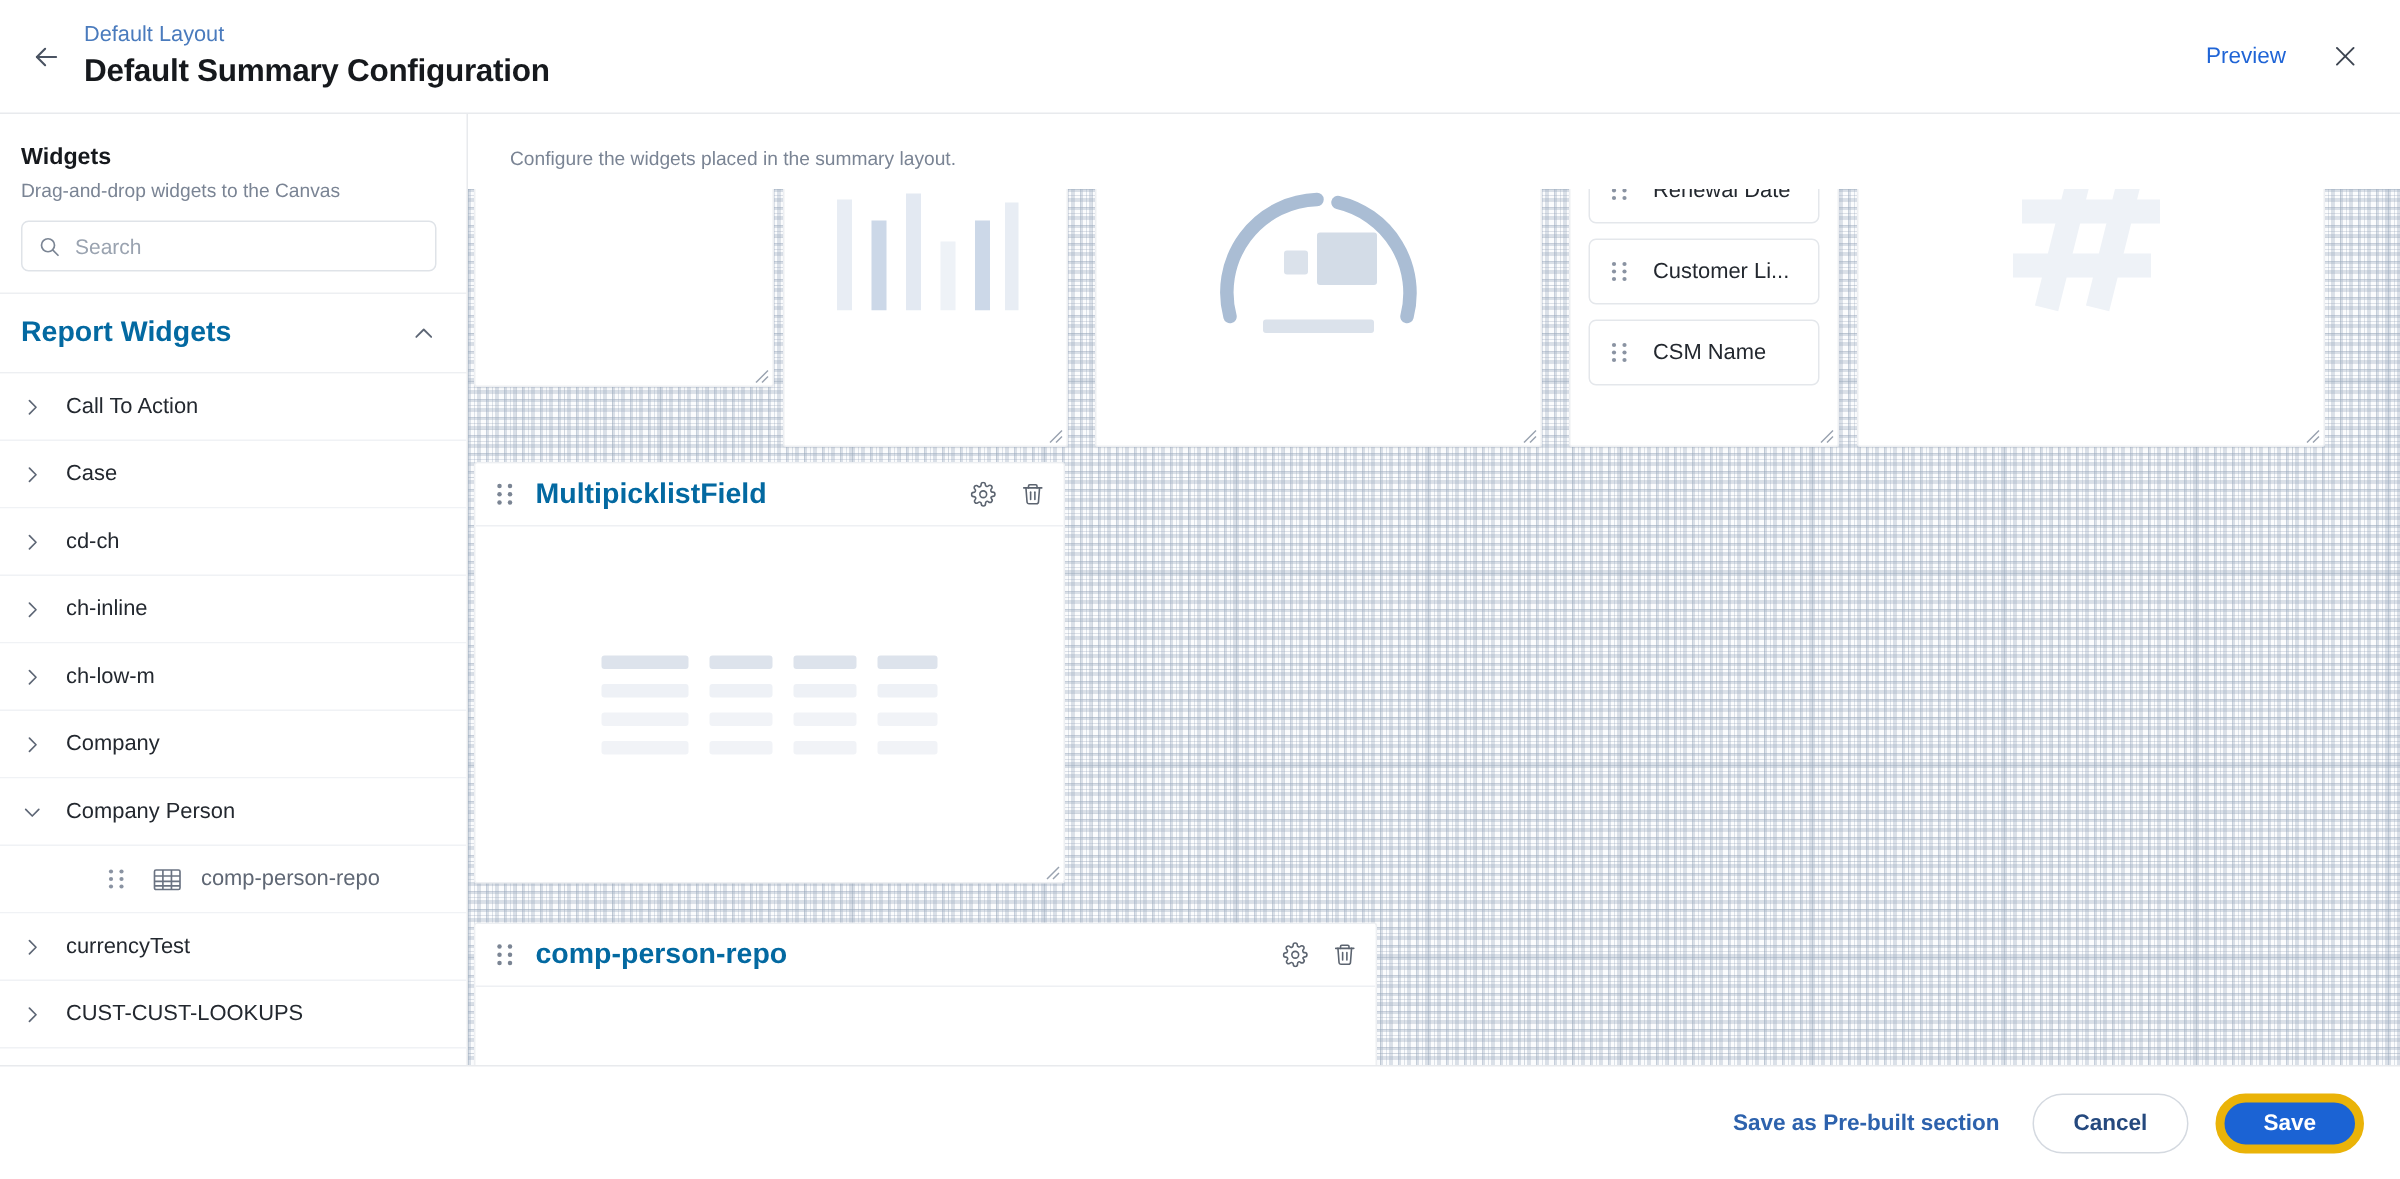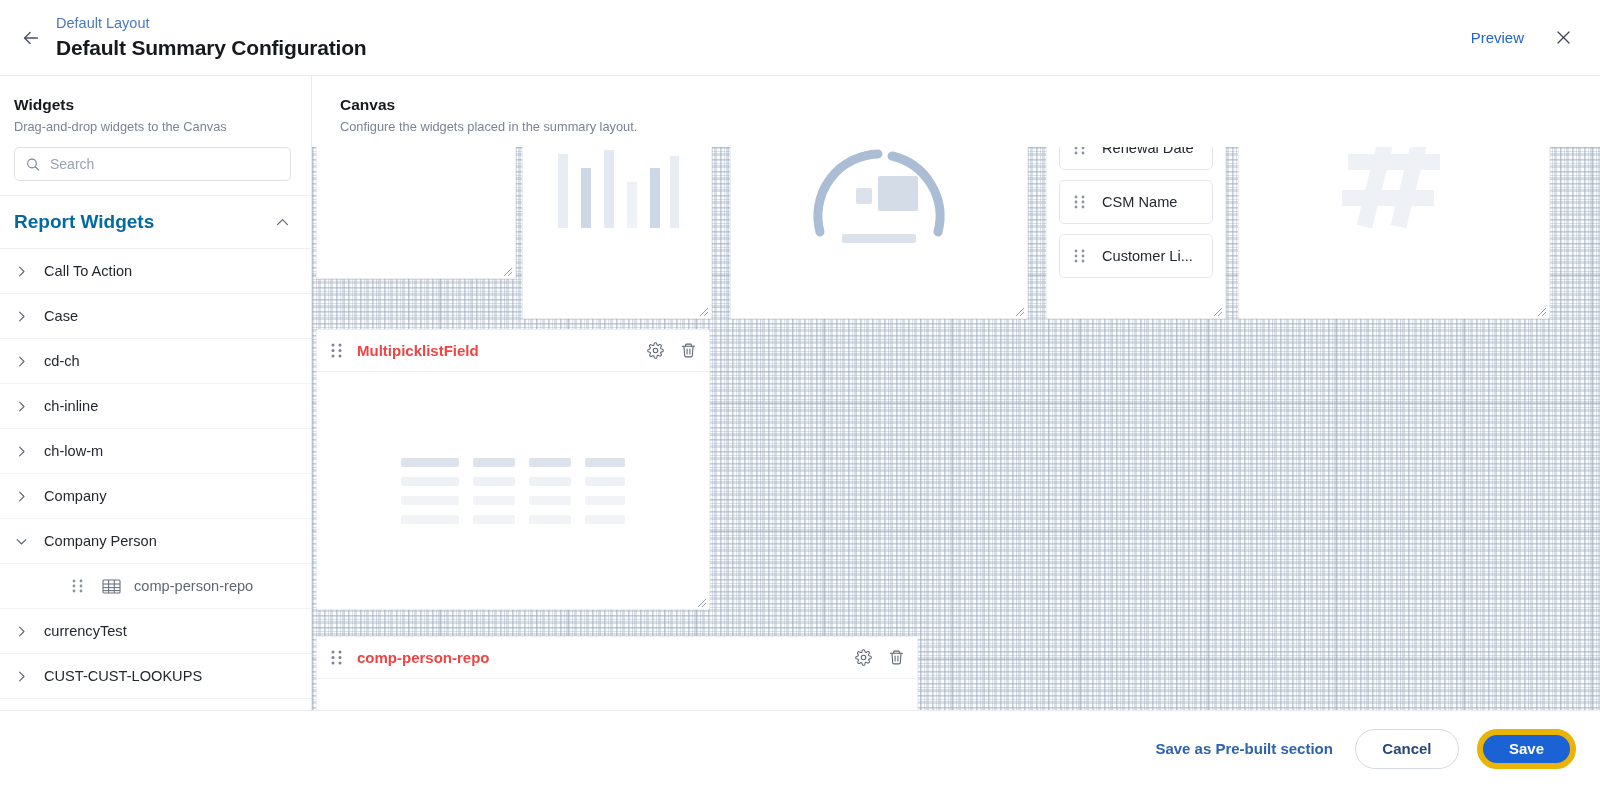--- a/index.html
+++ b/index.html
@@ -107,21 +107,21 @@
   .widget {
     position: absolute; background: #fff; border: 1px solid #edeff2;
     border-radius: 2px; overflow: hidden;
     box-shadow: 0 1px 2px rgba(30,40,60,0.045);
   }
   .widget-head {
     height: 42px; display: flex; align-items: center; padding: 0 12px 0 14px;
     border-bottom: 1px solid #eef0f3; background: #fff;
   }
   .w-grip { flex: 0 0 14px; margin-right: 12px; display: flex; cursor: grab; }
-  .w-name { font-size: 15px; font-weight: 700; color: #ef4444; }
+  .w-name { font-size: 19px; font-weight: 700; color: #0369a1; }
   .w-actions { margin-left: auto; display: flex; align-items: center; gap: 16px; }
   .w-act { cursor: pointer; display: flex; color: #5c6470; }
   .widget-body { position: relative; width: 100%; height: calc(100% - 42px); overflow: hidden; }
   .widget-body.noheader { height: 100%; }
 
   .resize-handle { position: absolute; right: 2px; bottom: 1px; width: 12px; height: 12px; cursor: nwse-resize; }
 
   
   .ph { position: absolute; inset: 0; display: flex; align-items: center; justify-content: center; }
 
@@ -298,21 +298,20 @@
                 <polyline points="9 5 16 12 9 19"></polyline>
               </svg>
             </span>
             <span class="tree-label">CUST-CUST-LOOKUPS</span>
           </div>
         </div>
     </div>
 
     <div class="canvas-col">
       <div class="canvas-head">
-        <div class="c-title">Canvas</div>
         <div class="c-sub">Configure the widgets placed in the summary layout.</div>
       </div>
 
       <div class="canvas-area" id="canvas-area">
         <div class="grid-overlay"></div>
 
         <div class="widget" style="left:4px; top:-46px; width:200px; height:178px;">
           <div class="widget-body noheader"></div>
           <svg class="resize-handle" viewBox="0 0 12 12">
             <path d="M11 3 L3 11 M11 7 L7 11" stroke="#9aa3b0" stroke-width="1" fill="none"></path>
@@ -377,36 +376,36 @@
                     <g fill="#8a93a2">
                       <circle cx="2" cy="2" r="1.4"></circle>
                       <circle cx="9" cy="2" r="1.4"></circle>
                       <circle cx="2" cy="7" r="1.4"></circle>
                       <circle cx="9" cy="7" r="1.4"></circle>
                       <circle cx="2" cy="12" r="1.4"></circle>
                       <circle cx="9" cy="12" r="1.4"></circle>
                     </g>
                   </svg>
                 </span>
-                <span class="chip-label">CSM Name</span>
+                <span class="chip-label">Customer Li...</span>
               </div>
               <div class="field-chip">
                 <span class="chip-grip">
                   <svg width="11" height="14" viewBox="0 0 11 14">
                     <g fill="#8a93a2">
                       <circle cx="2" cy="2" r="1.4"></circle>
                       <circle cx="9" cy="2" r="1.4"></circle>
                       <circle cx="2" cy="7" r="1.4"></circle>
                       <circle cx="9" cy="7" r="1.4"></circle>
                       <circle cx="2" cy="12" r="1.4"></circle>
                       <circle cx="9" cy="12" r="1.4"></circle>
                     </g>
                   </svg>
                 </span>
-                <span class="chip-label">Customer Li...</span>
+                <span class="chip-label">CSM Name</span>
               </div>
             </div>
           <svg class="resize-handle" viewBox="0 0 12 12">
             <path d="M11 3 L3 11 M11 7 L7 11" stroke="#9aa3b0" stroke-width="1" fill="none"></path>
           </svg>
         </div>
 
         <div class="widget" style="left:926px; top:-34px; width:312px; height:206px;">
           <div class="widget-body noheader">
             <div class="ph" style="align-items:flex-start; padding-top:14px;">

